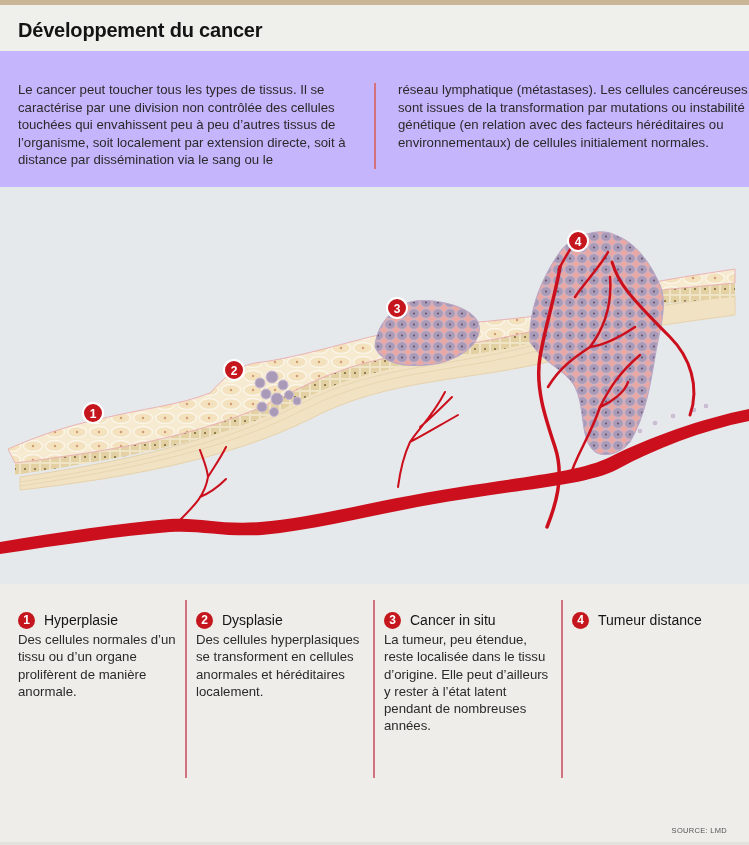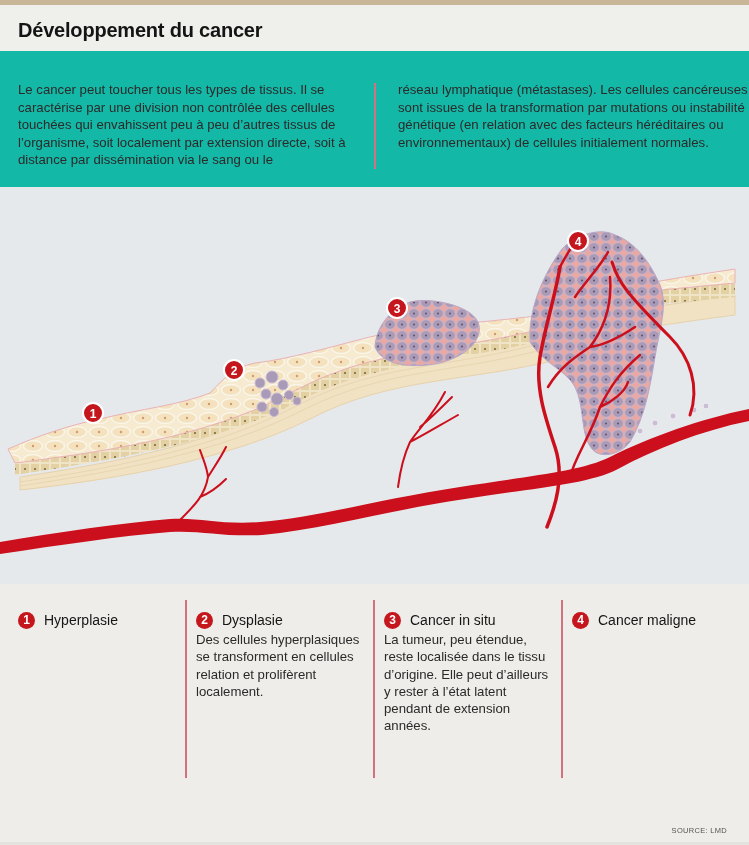--- a/index.html
+++ b/index.html
@@ -1,21 +1,21 @@
 <!DOCTYPE html>
 <html><head>
 <meta charset="utf-8">
 <style>
   * { box-sizing: border-box; margin: 0; padding: 0; }
   html, body { width: 749px; height: 845px; overflow: hidden; }
   body { background: #edede8; font-family: "Liberation Sans", sans-serif; color: #1a1a1a; position: relative; }
   .topbar { position: absolute; left: 0; top: 0; width: 749px; height: 5px; background: #c9b697; }
   .title-band { position: absolute; left: 0; top: 5px; width: 749px; height: 56px; background: #efefeb; border-bottom: 1px solid #e2e0da; }
   .title { position: absolute; left: 18px; top: 14px; font-size: 20px; font-weight: bold; color: #141414; letter-spacing: -0.2px; }
-  .intro-band { position: absolute; left: 0; top: 51px; width: 749px; height: 136px; background: #14b8a6; }
+  .intro-band { position: absolute; left: 0; top: 51px; width: 749px; height: 136px; background: #c4b5fd; }
   .intro-col { position: absolute; top: 30px; font-size: 13.2px; line-height: 17.6px; color: #2a2a2a; }
   .intro-col.left { left: 18px; width: 352px; }
   .intro-col.right { left: 398px; width: 360px; }
   .intro-divider { position: absolute; left: 374px; top: 32px; width: 2px; height: 86px; background: #d4717f; }
   .illus { position: absolute; left: 0; top: 187px; width: 749px; height: 397px; background: #e6e9eb; }
   .illus svg { position: absolute; left: 0; top: 0; }
   .legend { position: absolute; left: 0; top: 584px; width: 749px; height: 261px; background: #eeede9; }
   .col { position: absolute; top: 26px; }
   .col-head { display: flex; align-items: center; height: 20px; }
   .badge { width: 17px; height: 17px; border-radius: 50%; background: #c4161c; color: #fff; font-weight: bold; font-size: 12px; display: flex; align-items: center; justify-content: center; margin-right: 9px; flex-shrink: 0; }
@@ -126,43 +126,44 @@
     </g>
   </svg>
 </div>
 
 <div class="legend">
   <div class="col" style="left:18px; width:165px;">
     <div class="col-head">
       <span class="badge">1</span>
       <span class="col-title">Hyperplasie</span>
     </div>
+    <div class="col-text">Des cellules normales d’un tissu ou d’un organe prolifèrent de manière anormale.</div>
   </div>
   <div class="col-divider" style="left:185px; height:178px;"></div>
 
   <div class="col" style="left:196px; width:170px;">
     <div class="col-head">
       <span class="badge">2</span>
       <span class="col-title">Dysplasie</span>
     </div>
-    <div class="col-text">Des cellules hyperplasiques se transforment en cellules relation et prolifèrent localement.</div>
+    <div class="col-text">Des cellules hyperplasiques se transforment en cellules anormales et héréditaires localement.</div>
   </div>
   <div class="col-divider" style="left:373px; height:178px;"></div>
 
   <div class="col" style="left:384px; width:170px;">
     <div class="col-head">
       <span class="badge">3</span>
       <span class="col-title">Cancer in situ</span>
     </div>
-    <div class="col-text">La tumeur, peu étendue, reste localisée dans le tissu d’origine. Elle peut d’ailleurs y rester à l’état latent pendant de extension années.</div>
+    <div class="col-text">La tumeur, peu étendue, reste localisée dans le tissu d’origine. Elle peut d’ailleurs y rester à l’état latent pendant de nombreuses années.</div>
   </div>
   <div class="col-divider" style="left:561px; height:178px;"></div>
 
   <div class="col" style="left:572px; width:170px;">
     <div class="col-head">
       <span class="badge">4</span>
-      <span class="col-title">Cancer maligne</span>
+      <span class="col-title">Tumeur distance</span>
     </div>
   </div>
 </div>
 
 <div class="source">SOURCE: LMD</div>
 <div class="bottom-line"></div>
 
 </body></html>

